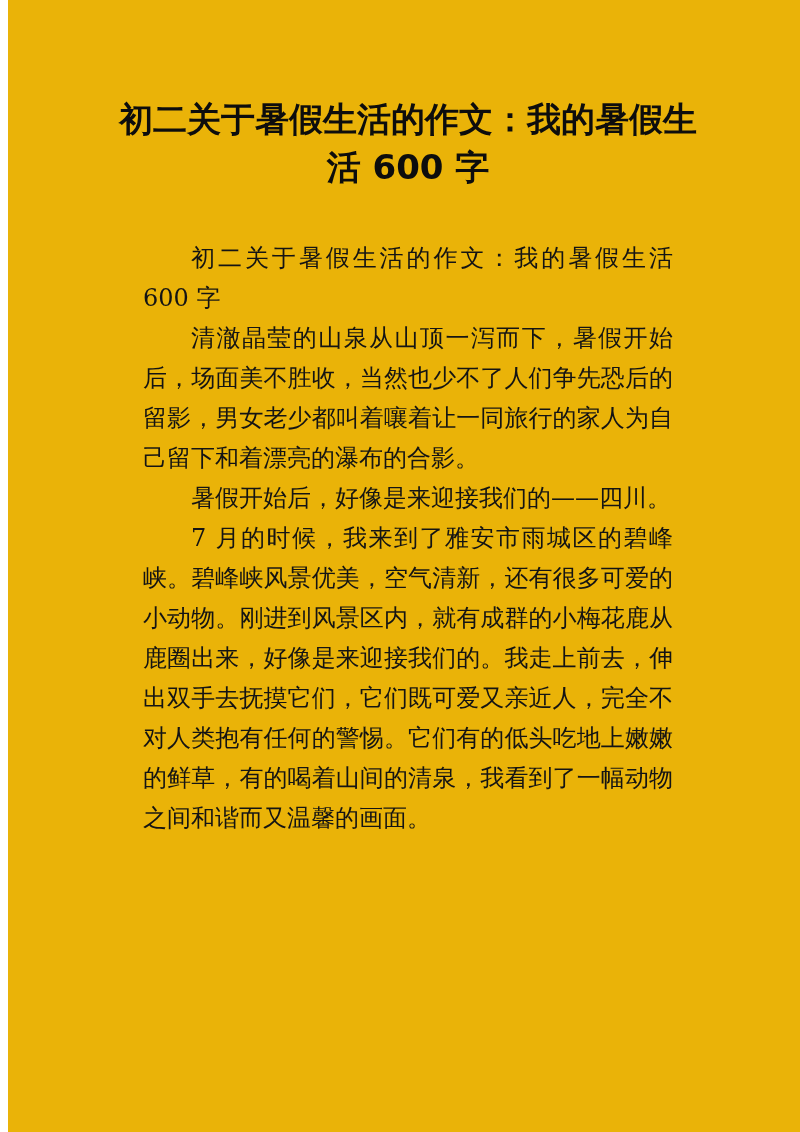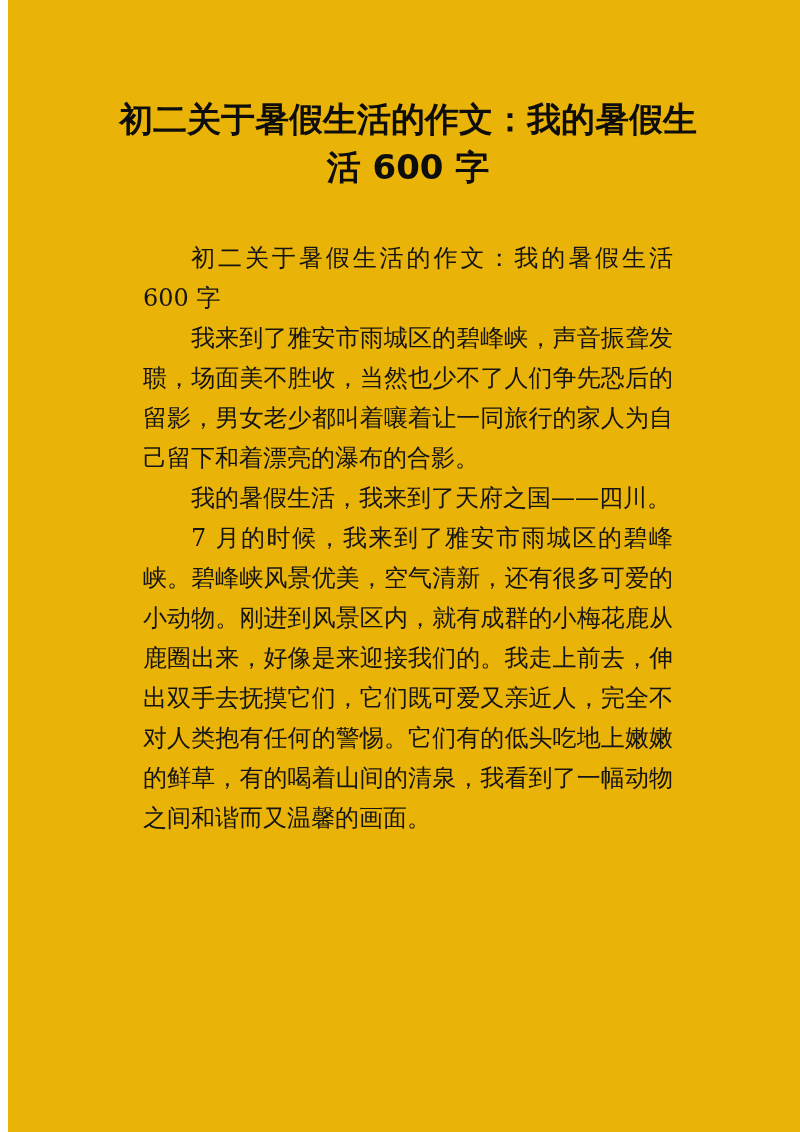--- a/index.html
+++ b/index.html
@@ -51,17 +51,17 @@
       text-indent: 48px;
     }
   </style>
 </head>
 <body>
 
 <div class="page">
   <div class="title">初二关于暑假生活的作文：我的暑假生活 600 字</div>
   <div class="body-text">
     <p>初二关于暑假生活的作文：我的暑假生活 600 字</p>
-    <p>我来到了雅安市雨城区的碧峰峡，声音振聋发聩，场面美不胜收，当然也少不了人们争先恐后的留影，男女老少都叫着嚷着让一同旅行的家人为自己留下和着漂亮的瀑布的合影。</p>
-    <p>我的暑假生活，我来到了天府之国——四川。</p>
+    <p>清澈晶莹的山泉从山顶一泻而下，暑假开始后，场面美不胜收，当然也少不了人们争先恐后的留影，男女老少都叫着嚷着让一同旅行的家人为自己留下和着漂亮的瀑布的合影。</p>
+    <p>暑假开始后，好像是来迎接我们的——四川。</p>
     <p>7 月的时候，我来到了雅安市雨城区的碧峰峡。碧峰峡风景优美，空气清新，还有很多可爱的小动物。刚进到风景区内，就有成群的小梅花鹿从鹿圈出来，好像是来迎接我们的。我走上前去，伸出双手去抚摸它们，它们既可爱又亲近人，完全不对人类抱有任何的警惕。它们有的低头吃地上嫩嫩的鲜草，有的喝着山间的清泉，我看到了一幅动物之间和谐而又温馨的画面。</p>
   </div>
 </div>
 
 </body></html>

